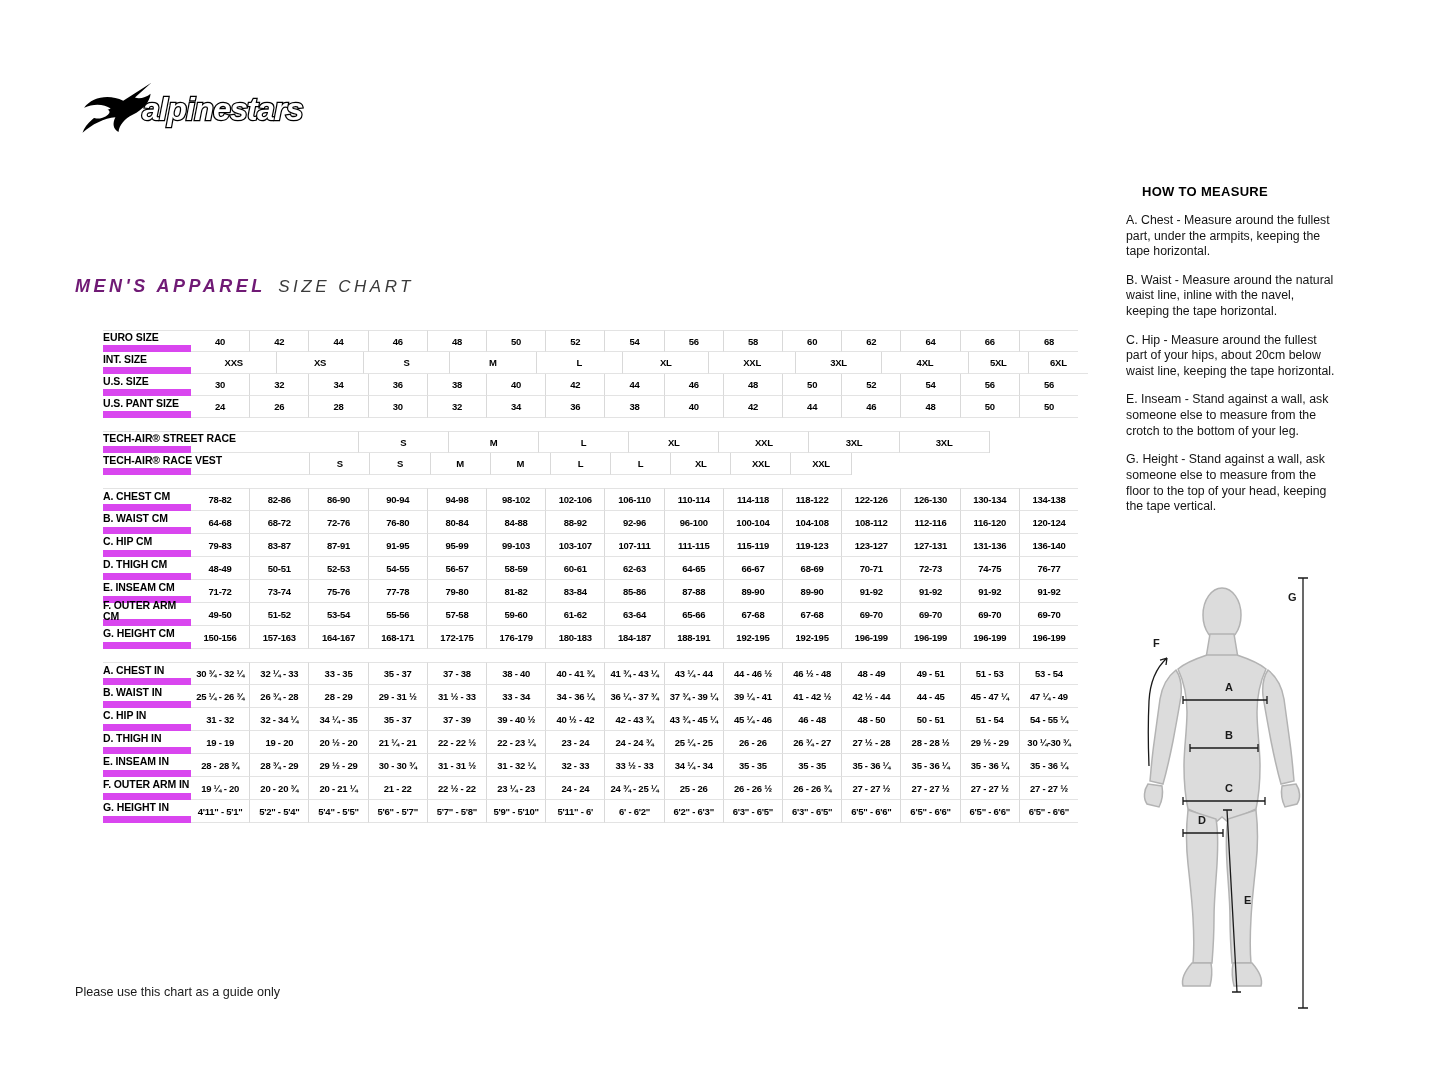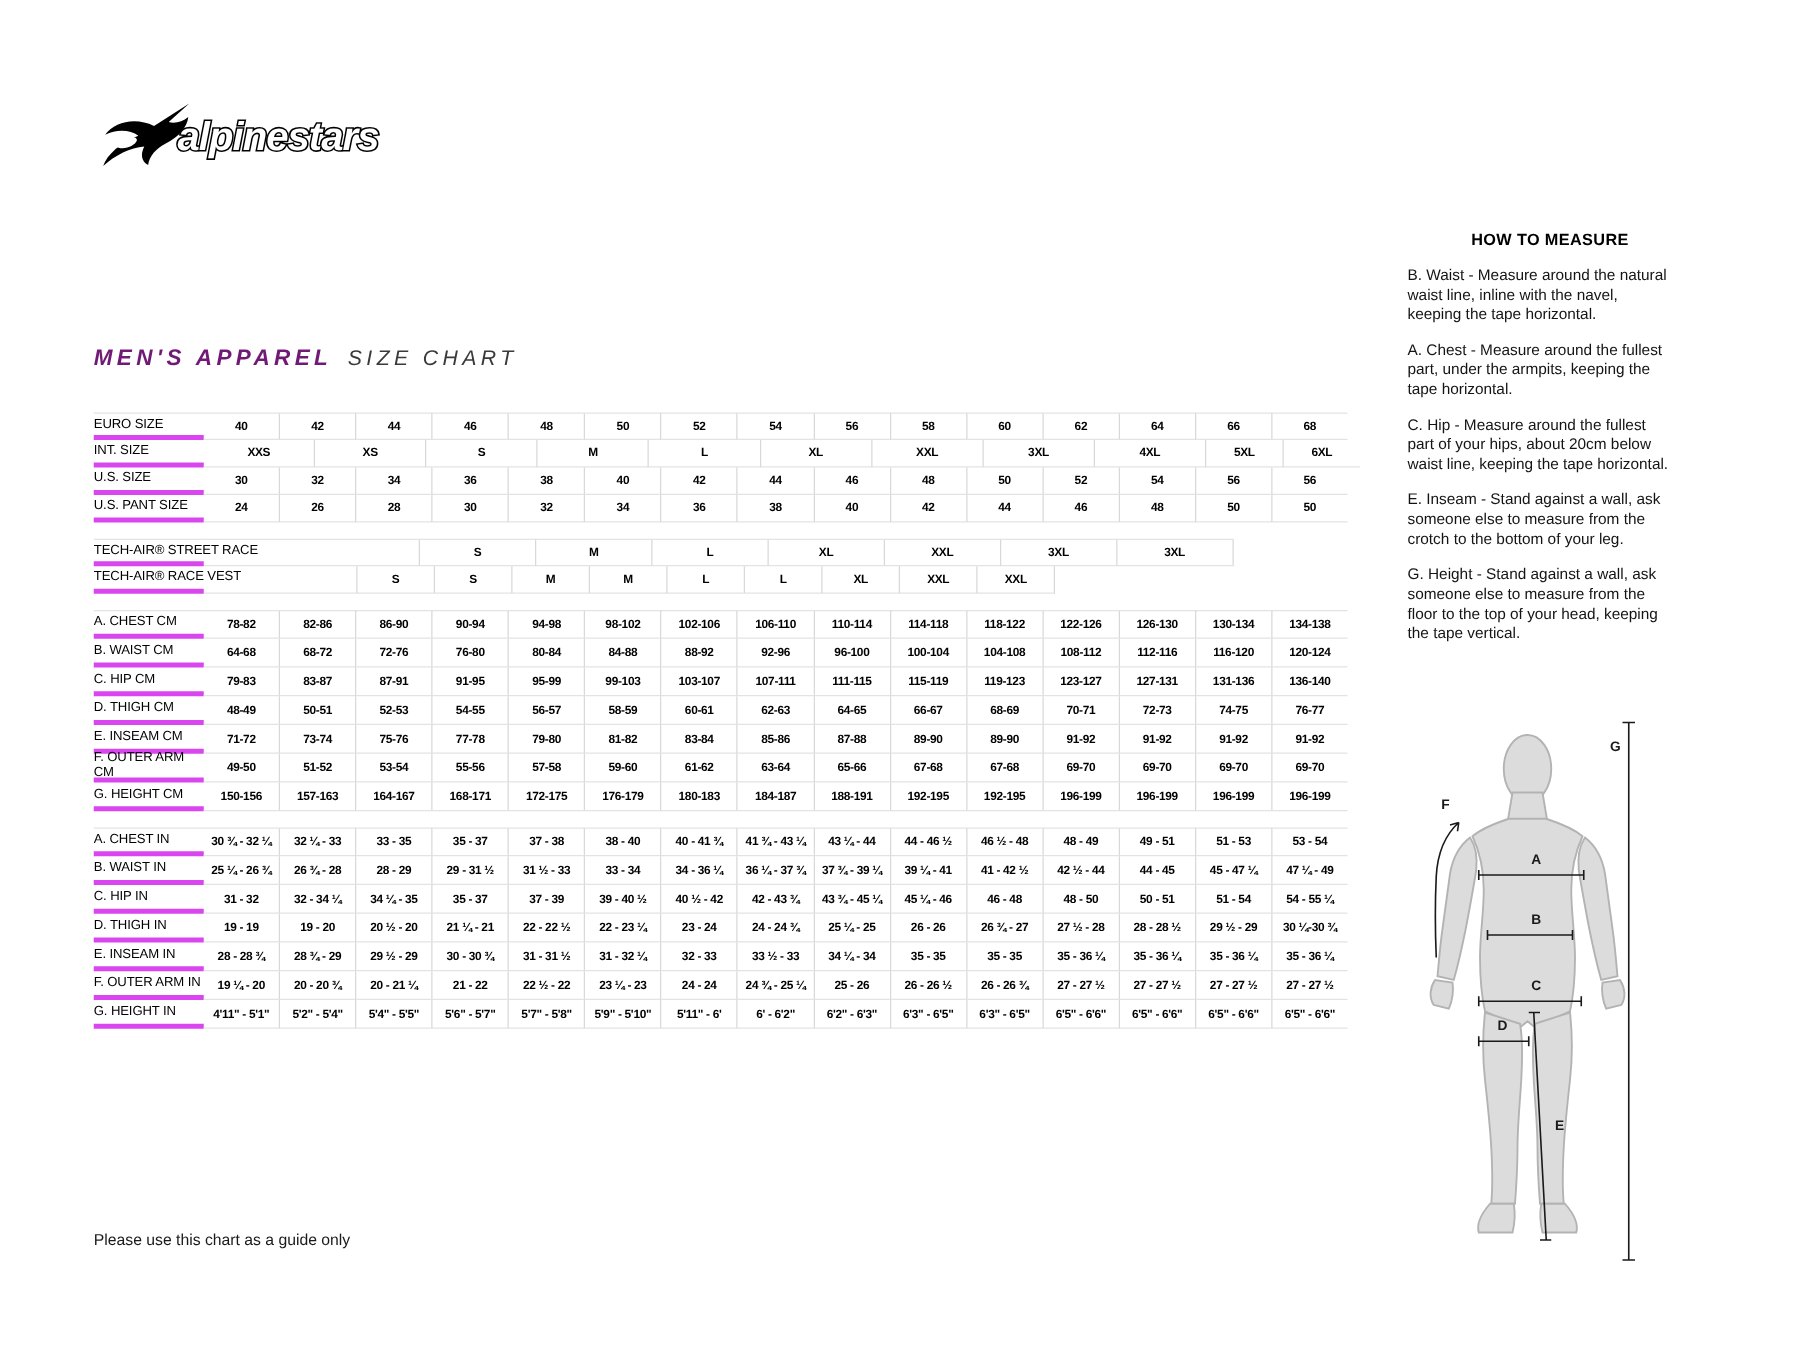--- a/index.html
+++ b/index.html
@@ -15,36 +15,36 @@
   .title .main{font-weight:700;font-size:18px;letter-spacing:3.5px;color:#701a75;}
   .title .sub{font-weight:400;font-size:17px;letter-spacing:3.5px;color:#3a3a3a;margin-left:8px;}
 
   
   .size-table{position:absolute;left:75px;top:330px;width:1003px;}
   .t-group{margin-bottom:13px;}
   .t-row{display:flex;align-items:stretch;height:22px;}
   .t-group.g-cm .t-row,.t-group.g-in .t-row{height:23px;}
   .t-row.tall{height:28px;}
   .t-label{width:88px;flex:0 0 88px;display:flex;align-items:center;
-           font-weight:400;font-size:10.5px;line-height:1.05;letter-spacing:-0.1px;color:#000;
-           border-bottom:4px solid #d946ef;}
+           font-weight:700;font-size:10.5px;line-height:1.05;letter-spacing:-0.1px;color:#000;
+           border-bottom:7px solid #d946ef;margin-left:28px;}
   .t-label.nowrap{white-space:nowrap;overflow:visible;z-index:2;}
   .t-data{flex:1 1 auto;display:flex;min-width:0;}
   .cell{display:flex;align-items:center;justify-content:center;
         font-weight:700;font-size:9.5px;letter-spacing:-0.25px;color:#000;
         border-bottom:1px solid #e3e3e3;white-space:nowrap;}
   .cell.eq{flex:1 1 0;min-width:0;}
   .cell + .cell{border-left:1px solid #d9d9d9;}
   .t-row.first .cell,.t-row.first .t-label{border-top:1px solid #e3e3e3;}
   .cell.nb{border-bottom:none;}
   .t-row.first .cell.nb{border-top:none;}
 
   
   .howto{position:absolute;left:1126px;top:184px;width:212px;}
-  .howto h3{margin:0 0 14px 16px;font-size:13px;font-weight:700;letter-spacing:0.3px;color:#000;text-align:center;}
+  .howto h3{margin:0 0 14px 16px;font-size:13px;font-weight:700;letter-spacing:0.3px;color:#000;}
   .howto p{margin:0 0 13px 0;font-size:12.3px;line-height:1.27;color:#141414;}
 
   
   .figure{position:absolute;left:1140px;top:570px;}
 
   
   .footer{position:absolute;left:75px;top:984px;font-size:12.6px;line-height:1.38;color:#1a1a1a;}
 </style>
 </head>
 <body>
@@ -458,22 +458,22 @@
             <div class="cell eq">6'5" - 6'6"</div>
             <div class="cell eq">6'5" - 6'6"</div>
             <div class="cell eq">6'5" - 6'6"</div>
           </div>
         </div>
       </div>
     </div>
 
   <div class="howto">
     <h3>HOW TO MEASURE</h3>
+    <p>A. Chest - Measure around the fullest part, under the armpits, keeping the tape horizontal.</p>
     <p>B. Waist - Measure around the natural waist line, inline with the navel, keeping the tape horizontal.</p>
-    <p>A. Chest - Measure around the fullest part, under the armpits, keeping the tape horizontal.</p>
     <p>C. Hip - Measure around the fullest part of your hips, about 20cm below waist line, keeping the tape horizontal.</p>
     <p>E. Inseam - Stand against a wall, ask someone else to measure from the crotch to the bottom of your leg.</p>
     <p>G. Height - Stand against a wall, ask someone else to measure from the floor to the top of your head, keeping the tape vertical.</p>
   </div>
 
   <div class="figure">
     <svg width="178" height="452" viewBox="0 0 178 452">
       <g fill="#dcdcdc" stroke="#b3b3b3" stroke-width="1.5">
         <ellipse cx="82" cy="45" rx="19" ry="27"></ellipse>
         <path d="M70,64 L94,64 L98,88 L66,88 Z"></path>

